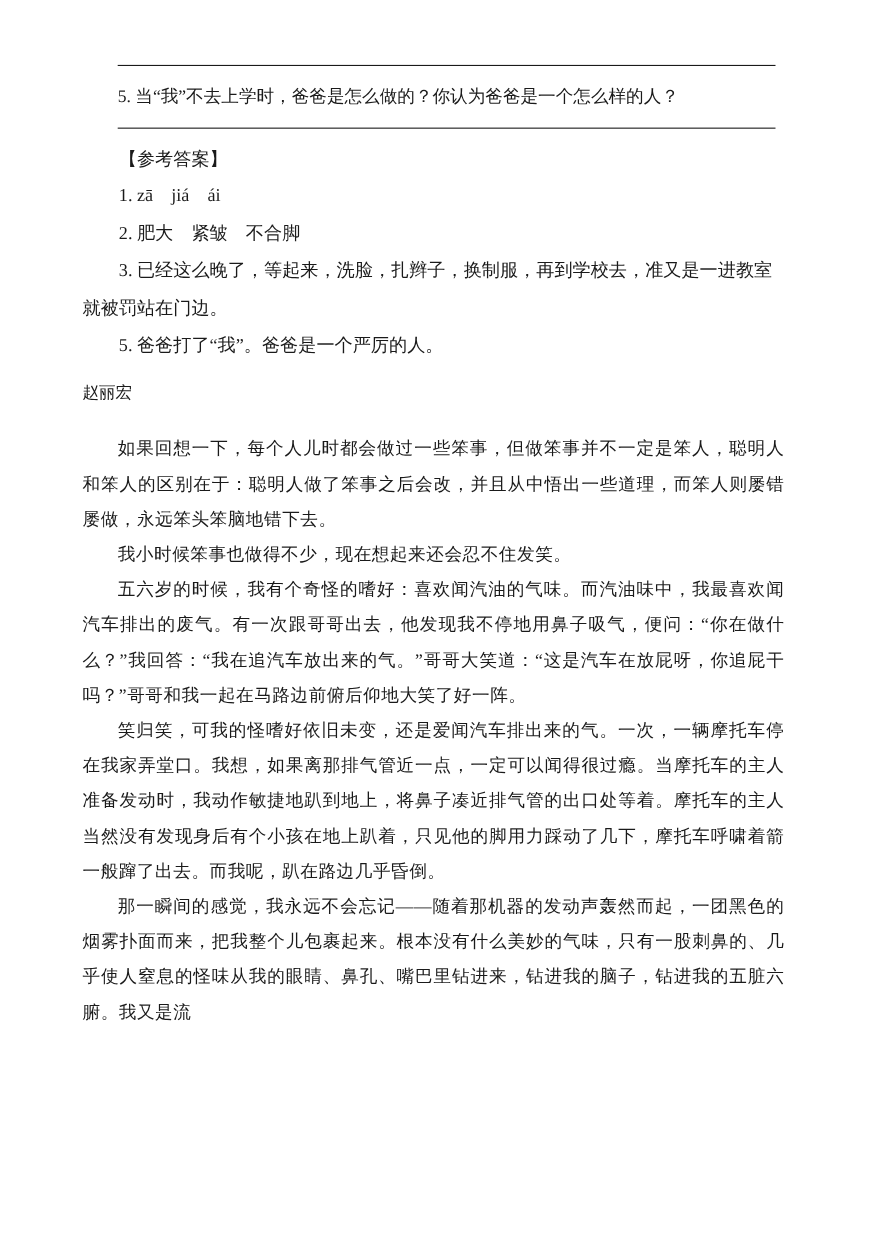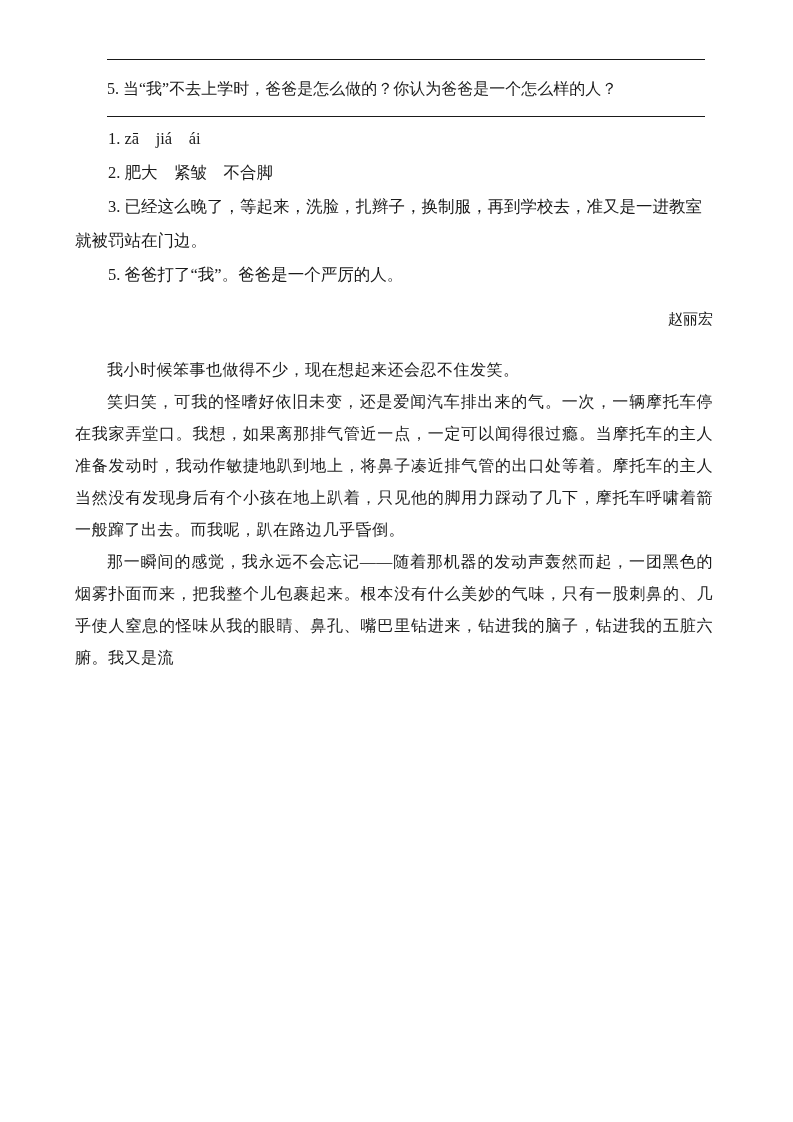--- a/index.html
+++ b/index.html
@@ -59,21 +59,21 @@
     font-weight: 700;
     font-size: 19px;
     line-height: 24px;
     text-align: center;
     margin: 60px 0 0 0;
     letter-spacing: 1px;
   }
   .reading-author {
     font-size: 15px;
     line-height: 20px;
-    text-align: right;
+    text-align: left;
     margin: 17px 0 0 0;
   }
   .passage {
     margin-top: 25px;
   }
   .para {
     font-size: 16px;
     line-height: 32px;
     margin: 0;
     text-indent: 2em;
@@ -85,34 +85,37 @@
 <body>
 
 <div class="content">
 
   <hr class="rule">
 
   <p class="question"><span class="num">5.</span> <span>当“我”不去上学时，爸爸是怎么做的？你认为爸爸是一个怎么样的人？</span></p>
 
   <hr class="rule">
 
+  <p class="ref-header">【参考答案】</p>
 
   <div class="answers">
     <p class="answer"><span class="num">1.</span><span>zā　jiá　ái</span></p>
 
     <p class="answer"><span class="num">2.</span><span>肥大　紧皱　不合脚</span></p>
 
     <p class="answer"><span class="num">3.</span><span class="underlined">已经这么晚了，等起来，洗脸，扎辫子，换制服，再到学校去，准又是一进教室就被罚站在门边。</span></p>
 
 
     <p class="answer"><span class="num">5.</span><span>爸爸打了“我”。爸爸是一个严厉的人。</span></p>
   </div>
 
 
   <p class="reading-author">赵丽宏</p>
 
   <div class="passage">
+    <p class="para">如果回想一下，每个人儿时都会做过一些笨事，但做笨事并不一定是笨人，聪明人和笨人的区别在于：聪明人做了笨事之后会改，并且从中悟出一些道理，而笨人则屡错屡做，永远笨头笨脑地错下去。</p>
     <p class="para">我小时候笨事也做得不少，现在想起来还会忍不住发笑。</p>
+    <p class="para">五六岁的时候，我有个奇怪的嗜好：喜欢闻汽油的气味。而汽油味中，我最喜欢闻汽车排出的废气。有一次跟哥哥出去，他发现我不停地用鼻子吸气，便问：“你在做什么？”我回答：“我在追汽车放出来的气。”哥哥大笑道：“这是汽车在放屁呀，你追屁干吗？”哥哥和我一起在马路边前俯后仰地大笑了好一阵。</p>
     <p class="para">笑归笑，可我的怪嗜好依旧未变，还是爱闻汽车排出来的气。一次，一辆摩托车停在我家弄堂口。我想，如果离那排气管近一点，一定可以闻得很过瘾。当摩托车的主人准备发动时，我动作敏捷地趴到地上，将鼻子凑近排气管的出口处等着。摩托车的主人当然没有发现身后有个小孩在地上趴着，只见他的脚用力踩动了几下，摩托车呼啸着箭一般蹿了出去。而我呢，趴在路边几乎昏倒。</p>
     <p class="para">那一瞬间的感觉，我永远不会忘记——随着那机器的发动声轰然而起，一团黑色的烟雾扑面而来，把我整个儿包裹起来。根本没有什么美妙的气味，只有一股刺鼻的、几乎使人窒息的怪味从我的眼睛、鼻孔、嘴巴里钻进来，钻进我的脑子，钻进我的五脏六腑。我又是流</p>
   </div>
 
 </div>
 
 </body></html>

